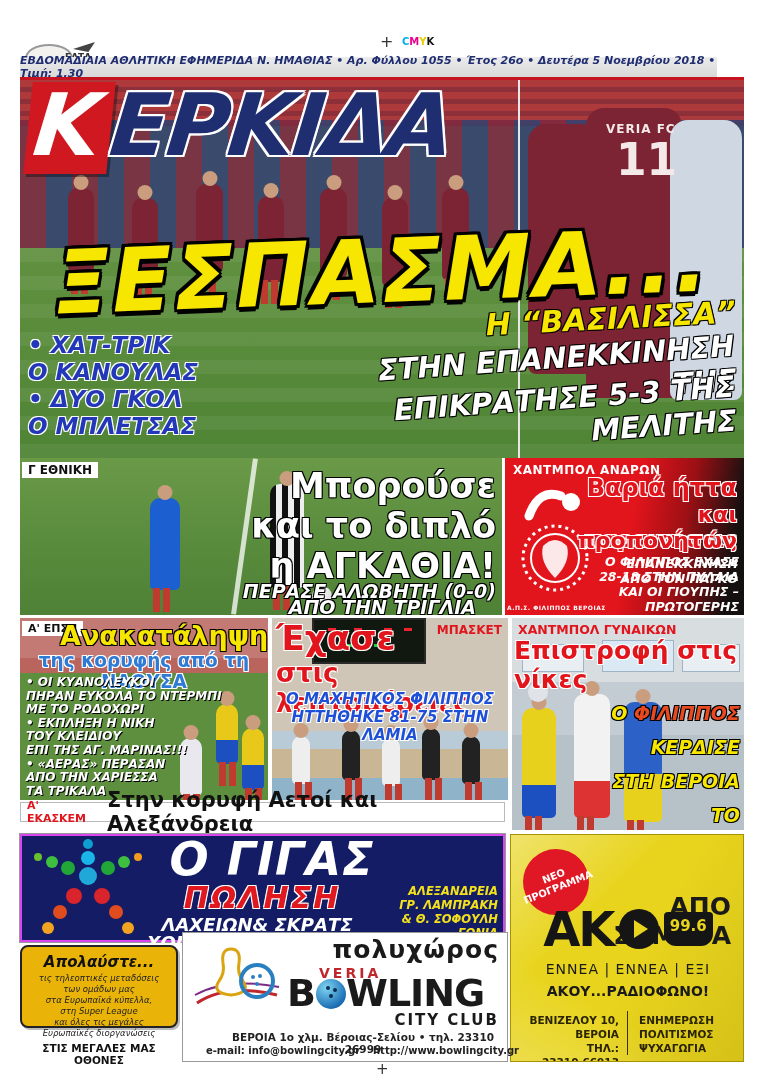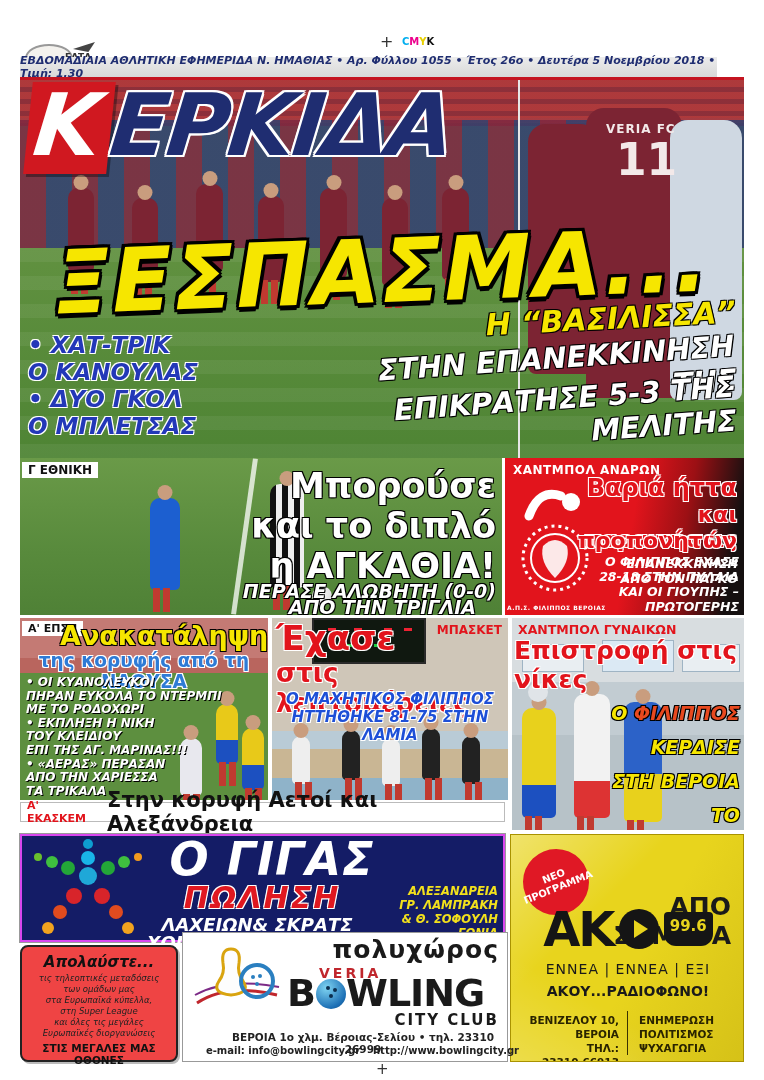--- a/index.html
+++ b/index.html
@@ -44,21 +44,21 @@
       background:linear-gradient(180deg,#cfc6b8 0 62%,#b9cbd6 62% 72%,#c9b694 72% 88%,#8fb3c9 88%);}
   .hbw{left:512px;top:618px;width:232px;height:212px;overflow:hidden;
       background:linear-gradient(180deg,#d8dde0 0 30%,#c2ccd2 30% 55%,#b7c2c8 55%);}
   .banner{position:absolute;background:#e9eef2;border:1px solid #9fb4c4;}
   .lbl-w{background:#fff;color:#111;font-weight:bold;padding:1px 6px;font-size:12px;}
   .lbl-r{color:#e2141c;font-weight:bold;font-size:12px;}
   
   .gigas{left:20px;top:834px;width:485px;height:108px;background:#141c66;border:2px solid #d946ef;outline:1px solid #999;box-sizing:border-box;}
   .akou{left:510px;top:834px;width:234px;height:228px;background:#e8d41d;border:1px solid #a99200;box-sizing:border-box;overflow:hidden;
       background-image:linear-gradient(135deg,rgba(255,255,255,.35) 0,transparent 35%),linear-gradient(300deg,rgba(130,110,0,.18) 0,transparent 45%),linear-gradient(30deg,rgba(255,255,255,.2) 0,transparent 30%);}
-  .tvad{left:20px;top:945px;width:158px;height:117px;background:#ef4444;border:2px solid #222;border-radius:8px;box-sizing:border-box;box-shadow:2px 2px 0 #bbb;}
+  .tvad{left:20px;top:945px;width:158px;height:83px;background:#eab308;border:2px solid #222;border-radius:8px;box-sizing:border-box;box-shadow:2px 2px 0 #bbb;}
   .bowl{left:182px;top:932px;width:326px;height:130px;background:#fff;border:1px solid #999;box-sizing:border-box;}
   .playcirc{display:inline-block;width:40px;height:40px;border-radius:50%;background:#151515;position:relative;vertical-align:middle;}
   .playcirc:after{content:'';position:absolute;left:15px;top:11px;border-left:14px solid #e8d41d;border-top:9px solid transparent;border-bottom:9px solid transparent;}
   .freq{display:inline-block;background:#151515;color:#e8d41d;font-weight:bold;font-size:15px;
       padding:7px 6px 12px;border-radius:4px 4px 12px 12px;vertical-align:middle;line-height:1;}
   .badge{position:absolute;width:66px;height:66px;border-radius:50%;background:#e01825;color:#fff;
       display:flex;align-items:center;justify-content:center;text-align:center;
       font-size:10px;font-weight:bold;transform:rotate(-22deg);line-height:1.2;}
   .ball{display:inline-block;width:30px;height:30px;border-radius:50%;vertical-align:-3px;
       background:radial-gradient(circle at 35% 30%,#7fd4f2,#1c6fb5 70%,#124b80);position:relative;}

